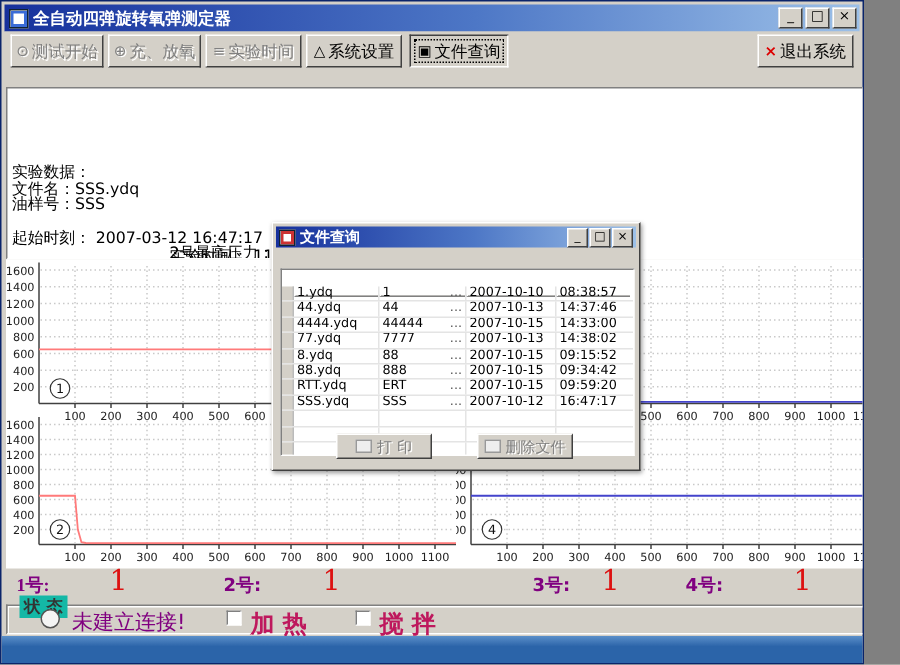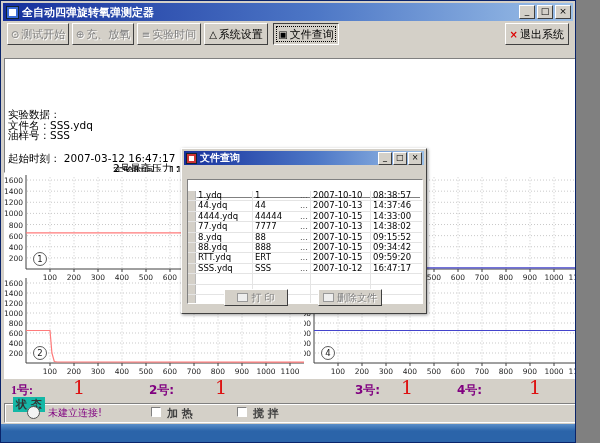--- a/index.html
+++ b/index.html
@@ -47,25 +47,25 @@
   .bombrow{position:absolute;left:0;top:378px;width:600px;height:20px;}
   .bomb-label{position:absolute;top:3px;font-size:12px;font-weight:bold;color:#800080;}
   .bomb-value{position:absolute;top:-3px;font-size:19px;color:#dd1111;font-family:"DejaVu Serif","Liberation Serif",serif;}
   
   .statusbox{position:absolute;left:3px;top:402px;width:594px;height:18px;
     border:1px solid;border-color:#808080 #fff #fff #808080;box-shadow:1px 1px 0 #fff inset;}
   .legend{position:absolute;left:8px;top:-7px;background:#14b8a6;padding:0 3px;font-size:11px;
     font-weight:bold;color:#333;}
   .led{position:absolute;left:22px;top:2px;width:11px;height:11px;border-radius:50%;
     background:#f4f4f4;border:1px solid #555;}
-  .conn{position:absolute;left:43px;top:2px;font-size:10px;color:#800080;}
+  .conn{position:absolute;left:43px;top:2px;font-size:14px;color:#800080;}
   .cb{position:absolute;top:3px;width:10px;height:10px;background:#fff;border:1px solid;
     border-color:#808080 #fff #fff #808080;box-sizing:border-box;}
   .cb1{left:146px;} .cb2{left:232px;}
-  .cb-label{position:absolute;top:2px;font-size:11px;font-weight:bold;color:#404040;}
+  .cb-label{position:absolute;top:2px;font-size:16px;font-weight:bold;color:#be185d;}
   .cbl1{left:162px;} .cbl2{left:248px;}
   
   .bottombar{position:absolute;left:0;top:423px;width:600px;height:20px;
     background:linear-gradient(#5b8fc9,#2b64a9 35%,#2b64a9);}
   
   .dialog{position:absolute;left:180px;top:147px;width:246px;height:166px;background:#d4d0c8;
     border:1px solid;border-color:#fff #404040 #404040 #fff;box-shadow:1px 1px 3px rgba(0,0,0,.4);
     box-sizing:border-box;z-index:10;}
   .dtitle{position:absolute;left:2px;top:2px;right:2px;height:14px;
     background:linear-gradient(90deg,#16309c 0%,#4d77c6 55%,#9cc0e8 100%);

